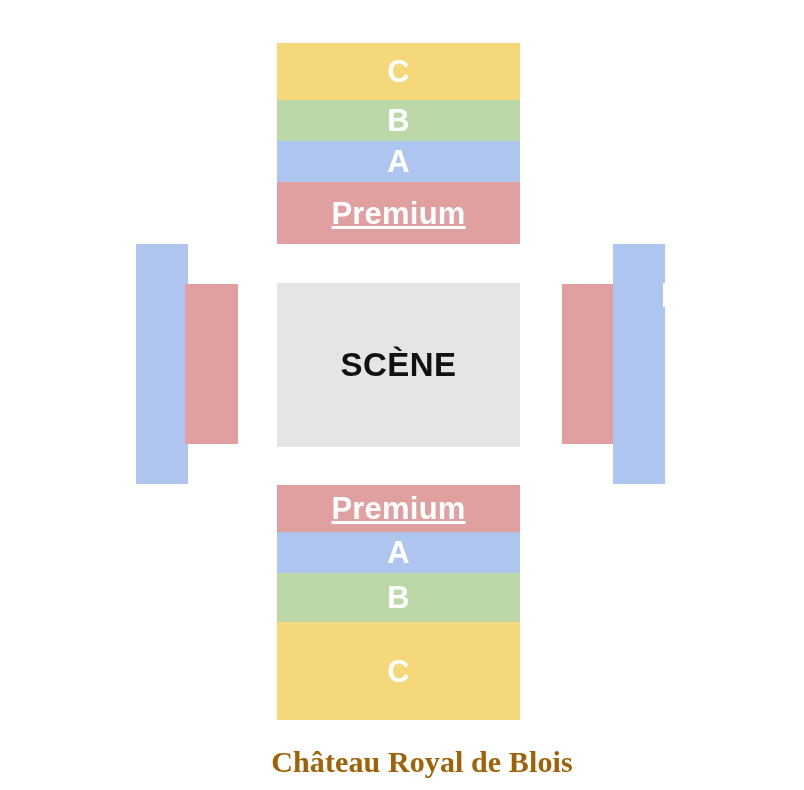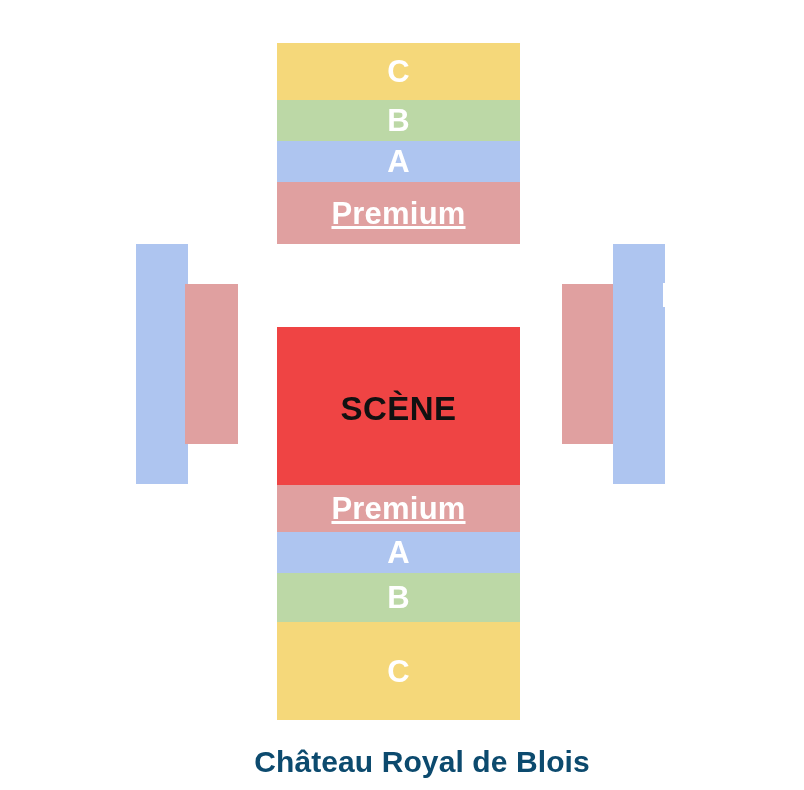--- a/index.html
+++ b/index.html
@@ -56,25 +56,25 @@
     letter-spacing: 0.5px;
     font-family: "Liberation Sans", sans-serif;
     white-space: nowrap;
     user-select: none;
   }
   .venue-title {
     position: absolute;
     left: 0;
     right: 0;
     text-align: center;
-    color: #0c4a6e;
+    color: #a16207;
     font-weight: bold;
     font-size: 30px;
     letter-spacing: 0.1px;
-    font-family: Liberation Sans, sans-serif;
+    font-family: Liberation Serif, serif;
     white-space: nowrap;
     user-select: none;
     padding-left: 40px;
   }
   .side-notch {
     position: absolute;
     background: #ffffff;
   }
 </style>
 </head>
@@ -100,21 +100,21 @@
   <div id="left-group">
       <div class="seat-block" style="left: 136px; top: 244px; width: 52px; height: 240px; background: rgb(174, 197, 240);"></div>
       <div class="seat-block" style="left: 185px; top: 284px; width: 53px; height: 160px; background: rgb(224, 160, 160);"></div>
     </div>
 
   <div id="right-group">
       <div class="seat-block" style="left: 562px; top: 284px; width: 53px; height: 160px; background: rgb(224, 160, 160);"></div>
       <div class="seat-block" style="left: 613px; top: 244px; width: 52px; height: 240px; background: rgb(174, 197, 240);"></div>
     </div>
 
-  <div class="scene-box" id="scene-box" style="left: 277px; top: 283px; width: 243px; height: 164px; background: #ef4444; margin-top: 44px;">
+  <div class="scene-box" id="scene-box" style="left: 277px; top: 283px; width: 243px; height: 164px; background: #e5e5e5;">
     <span class="scene-text">SCÈNE</span>
   </div>
 
   <div class="side-notch" id="right-notch" style="left: 663px; top: 283px; width: 3px; height: 24px;"></div>
 
   <div id="bottom-group">
       <div class="seat-block" style="left: 277px; top: 485px; width: 243px; height: 47px; background: rgb(224, 160, 160);">
         <span class="seat-label label-word" style="font-size: 31px;">Premium</span>
       </div>
       <div class="seat-block" style="left: 277px; top: 532px; width: 243px; height: 41px; background: rgb(174, 197, 240);">

